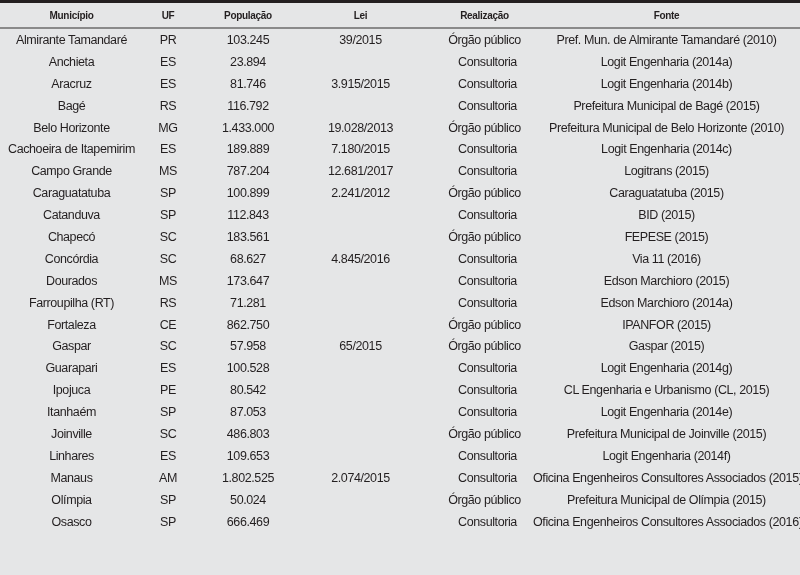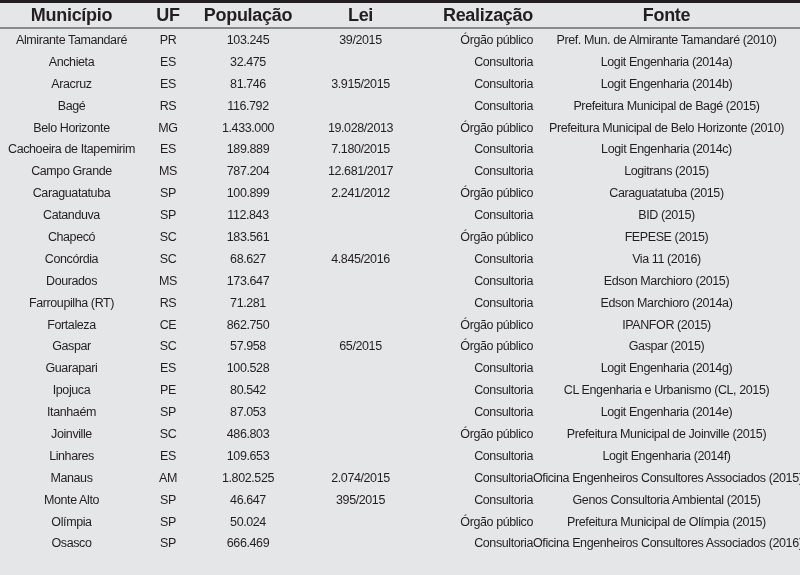--- a/index.html
+++ b/index.html
@@ -5,29 +5,29 @@
   html, body { margin: 0; padding: 0; }
   body {
     width: 800px; height: 575px; overflow: hidden;
     background: #e5e6e7;
     font-family: "Liberation Sans", "DejaVu Sans", sans-serif;
     color: #231f20;
   }
   .topbar { height: 3px; background: #231f20; }
   table { width: 800px; border-collapse: collapse; table-layout: fixed; }
   th {
-    font-weight: bold; font-size: 18px; height: 24px; padding: 0;
+    font-weight: bold; font-size: 10px; height: 24px; padding: 0;
     border-bottom: 2px solid #8a8a8a; text-align: center;
     letter-spacing: -0.3px;
   }
   td {
     font-size: 12.5px; height: 21.9px; padding: 0; text-align: center;
     white-space: nowrap; letter-spacing: -0.4px;
   }
-  th.realiz, td.realiz { text-align: right; padding-left: 18px; }
+  th.realiz, td.realiz { text-align: center; padding-left: 18px; }
   td.realiz.consult { padding-left: 24px; margin-top: 16px; }
 </style>
 </head>
 <body>
 
 <div class="topbar"></div>
 <table>
   <colgroup>
     <col style="width:143px">
       <col style="width:50px">
@@ -51,21 +51,21 @@
         <td>Almirante Tamandaré</td>
         <td>PR</td>
         <td>103.245</td>
         <td>39/2015</td>
         <td class="realiz">Órgão público</td>
         <td>Pref. Mun. de Almirante Tamandaré (2010)</td>
       </tr>
       <tr>
         <td>Anchieta</td>
         <td>ES</td>
-        <td>32.475</td>
+        <td>23.894</td>
         <td></td>
         <td class="realiz consult">Consultoria</td>
         <td>Logit Engenharia (2014a)</td>
       </tr>
       <tr>
         <td>Aracruz</td>
         <td>ES</td>
         <td>81.746</td>
         <td>3.915/2015</td>
         <td class="realiz consult">Consultoria</td>
@@ -209,28 +209,20 @@
       </tr>
       <tr>
         <td>Manaus</td>
         <td>AM</td>
         <td>1.802.525</td>
         <td>2.074/2015</td>
         <td class="realiz consult">Consultoria</td>
         <td>Oficina Engenheiros Consultores Associados (2015)</td>
       </tr>
       <tr>
-        <td>Monte Alto</td>
-        <td>SP</td>
-        <td>46.647</td>
-        <td>395/2015</td>
-        <td class="realiz consult">Consultoria</td>
-        <td>Genos Consultoria Ambiental (2015)</td>
-      </tr>
-      <tr>
         <td>Olímpia</td>
         <td>SP</td>
         <td>50.024</td>
         <td></td>
         <td class="realiz">Órgão público</td>
         <td>Prefeitura Municipal de Olímpia (2015)</td>
       </tr>
       <tr>
         <td>Osasco</td>
         <td>SP</td>

